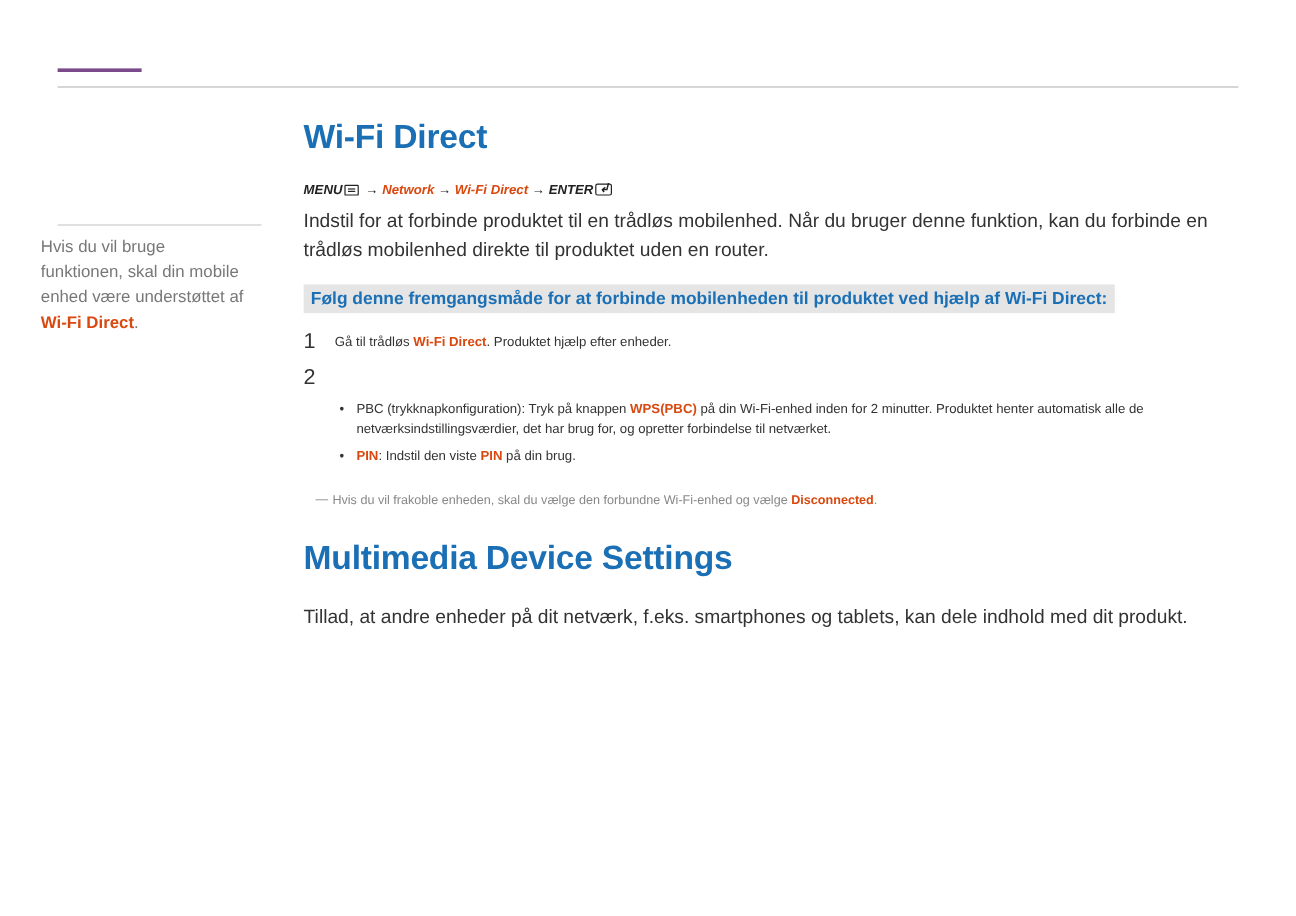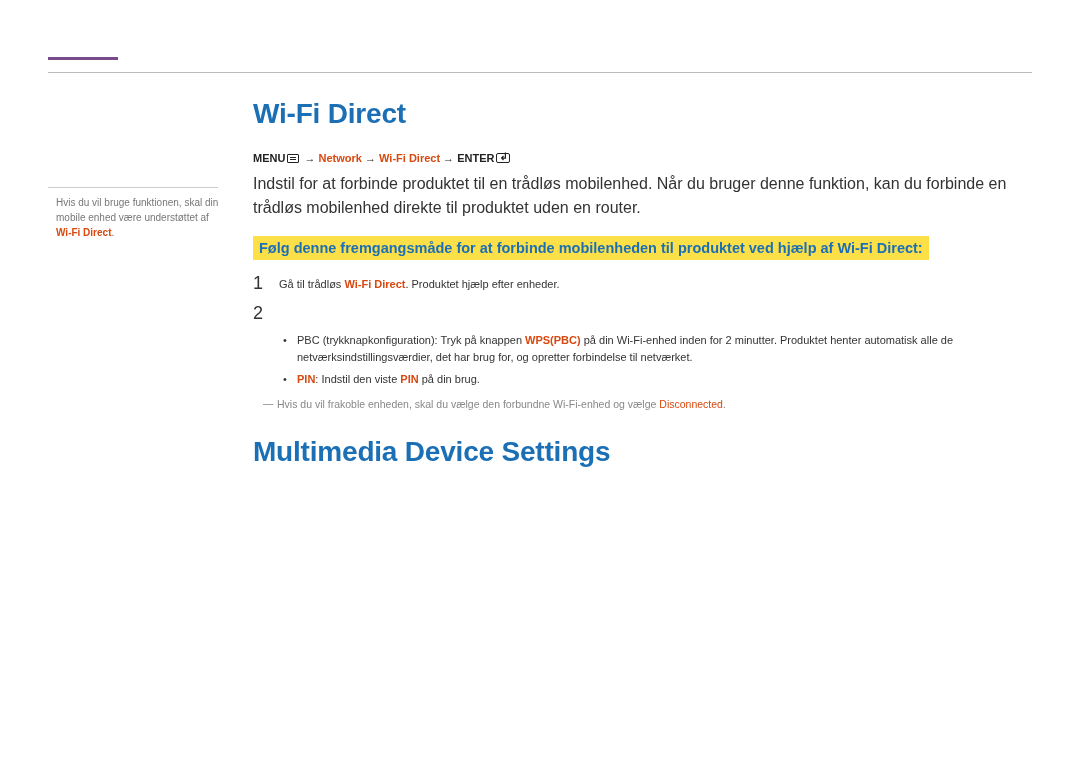--- a/index.html
+++ b/index.html
@@ -1,44 +1,44 @@
 <!DOCTYPE html>
 <html><head>
 <meta charset="utf-8">
 <style>
   * { box-sizing: border-box; margin: 0; padding: 0; }
   html, body { width: 1080px; height: 763px; background: #fff; font-family: "Segoe UI", Arial, sans-serif; color: #222; }
   .page { position: relative; width: 1080px; height: 763px; }
   .top-accent { position: absolute; left: 48px; top: 57px; width: 70px; height: 3px; background: #7a4a8a; }
   .top-rule { position: absolute; left: 48px; right: 48px; top: 72px; height: 1px; background: #bbb; }
-  .sidebar { position: absolute; left: 56px; top: 195px; width: 170px; font-size: 10px; color: #777; line-height: 1.5; }
+  .sidebar { position: absolute; left: 34px; top: 195px; width: 170px; font-size: 14px; color: #777; line-height: 1.5; }
   .sidebar-rule { position: absolute; left:48px; top:187px; width:170px; height:1px; background:#ccc;}
   .sidebar .hl { color: #d9480f; font-weight: 600; }
   .main { position: absolute; left: 253px; right: 48px; top: 98px; }
   .h1 { color: #1b6fb5; font-size: 28px; font-weight: 600; margin-bottom: 22px; letter-spacing: -0.2px; }
-  .menu-path { font-size: 11px; font-weight: 700; margin-bottom: 8px; }
+  .menu-path { font-size: 11px; font-weight: 700; margin-bottom: 8px; font-style: italic; }
   .menu-path .hl { color: #d9480f; }
   .menu-icon { display:inline-block; width:12px; height:9px; border:1px solid #222; border-radius:1px; position:relative; top:1px; margin:0 2px; }
   .menu-icon::before { content:""; position:absolute; left:2px; right:2px; top:2px; height:1px; background:#222; box-shadow:0 2px 0 #222; }
   .enter-icon { display:inline-block; width:14px; height:10px; border:1px solid #222; border-radius:2px; position:relative; top:1px; margin-left:2px; }
   .enter-icon::after { content:"↲"; position:absolute; left:2px; top:-3px; font-size:10px; }
   .body-text { font-size: 16px; color: #333; line-height: 1.5; margin-bottom: 16px; }
-  .highlight-bar { background: #fde047; color: #1b6fb5; font-weight: 600; font-size: 14.5px; padding: 4px 6px; display: inline-block; margin-bottom: 14px; }
+  .highlight-bar { background: #e5e5e5; color: #1b6fb5; font-weight: 600; font-size: 14.5px; padding: 4px 6px; display: inline-block; margin-bottom: 14px; }
   .steps { margin-bottom: 10px; }
   .step { display: flex; align-items: flex-start; margin-bottom: 10px; }
   .step-num { width: 26px; flex-shrink:0; font-size: 18px; color: #333; font-weight: 400; line-height:1; }
   .step-body { font-size: 11px; color: #333; line-height: 1.6; padding-top:2px; }
   .step-body .hl { color: #d9480f; font-weight: 600; }
-  .sub-bullets { margin: 4px 0 10px 30px; }
+  .sub-bullets { margin: 4px 0 22px 30px; }
   .sub-bullet { font-size: 11px; color: #333; line-height: 1.6; position: relative; padding-left: 14px; margin-bottom:4px; }
   .sub-bullet::before { content: "•"; position: absolute; left: 0; top: 0; color:#333;}
   .sub-bullet .hl { color: #d9480f; font-weight: 600; }
   .footnote { font-size: 10.5px; color: #888; margin: 4px 0 26px 10px; position:relative; padding-left:14px;}
   .footnote::before { content:"—"; position:absolute; left:0; top:-1px; color:#888;}
-  .footnote .hl { color: #d9480f; font-weight: 400; }
+  .footnote .hl { color: #d9480f; font-weight: 700; }
   .section2 { margin-top: 24px; }
 </style>
 </head>
 <body>
 
 <div class="page">
   <div class="top-accent"></div>
   <div class="top-rule"></div>
 
   <div class="sidebar-rule"></div>
@@ -80,16 +80,17 @@
     </div>
 
     <div class="footnote">
       <span>Hvis du vil frakoble enheden, skal du vælge den forbundne Wi-Fi-enhed og vælge </span><span class="hl">Disconnected</span><span>.</span>
     </div>
 
     <div class="section2">
       <div class="h1">Multimedia Device Settings</div>
 
 
+      <div class="body-text">Tillad, at andre enheder på dit netværk, f.eks. smartphones og tablets, kan dele indhold med dit produkt.</div>
     </div>
 
   </div>
 </div>
 
 </body></html>

